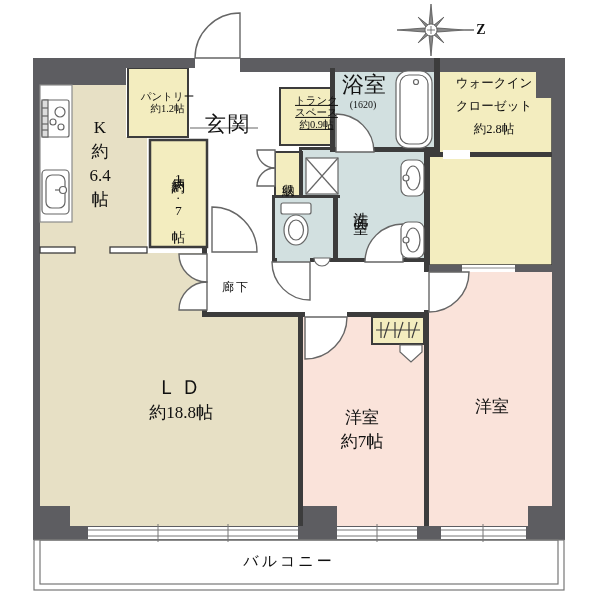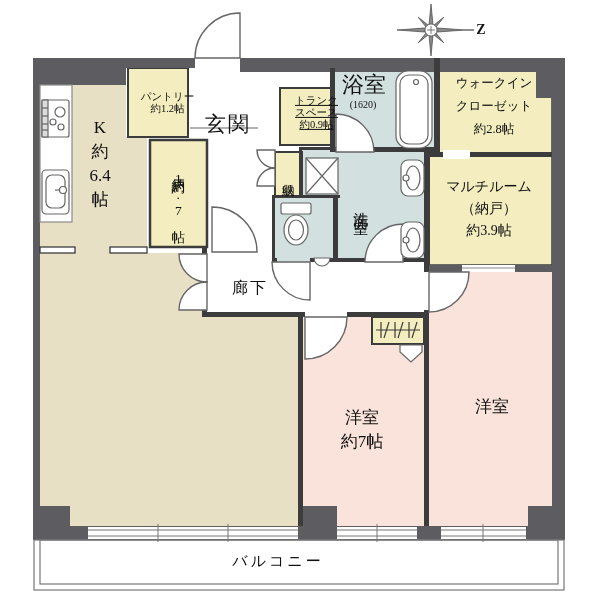--- a/index.html
+++ b/index.html
@@ -231,36 +231,33 @@
     <div>クローゼット</div>
     <div>約2.8帖</div>
   </div>
 
   <div class="lbl v" style="left:178px;top:194px;font-size:13.5px;letter-spacing:1px;">納戸約1.7帖</div>
 
   <div class="lbl v" style="left:288px;top:174px;font-size:12.5px;">収納</div>
 
   <div class="lbl v" style="left:360px;top:206px;font-size:15px;letter-spacing:4px;">洗面室</div>
 
-  <div class="lbl stack" style="left:489px;top:209px;font-size:14px;line-height:22px;">
-    <div>マルチルーム</div>
-    <div>（納戸）</div>
-    <div>約3.9帖</div>
-  </div>
-
-  <div class="lbl" style="left:250px;top:288px;font-size:16px;letter-spacing:2px;">廊下</div>
+
+  <div class="lbl" style="left:236px;top:288px;font-size:12px;letter-spacing:2px;">廊下</div>
 
   <div class="lbl stack" style="left:181px;top:400px;font-size:17px;line-height:25px;">
+    <div style="font-size:20px;letter-spacing:4px;">ＬＤ</div>
+    <div>約18.8帖</div>
   </div>
 
   <div class="lbl stack" style="left:362px;top:430px;font-size:17px;line-height:24px;">
     <div>洋室</div>
     <div>約7帖</div>
   </div>
 
   <div class="lbl stack" style="left:492px;top:407px;font-size:17px;line-height:26px;">
     <div>洋室</div>
   </div>
 
-  <div class="lbl" style="left:278px;top:562px;font-size:15px;letter-spacing:3px;">バルコニー</div>
+  <div class="lbl" style="left:289px;top:562px;font-size:15px;letter-spacing:3px;">バルコニー</div>
 
   <div class="lbl" style="left:481px;top:30px;font-size:14px;font-weight:bold;">Z</div>
 </div>
 
 </body></html>

